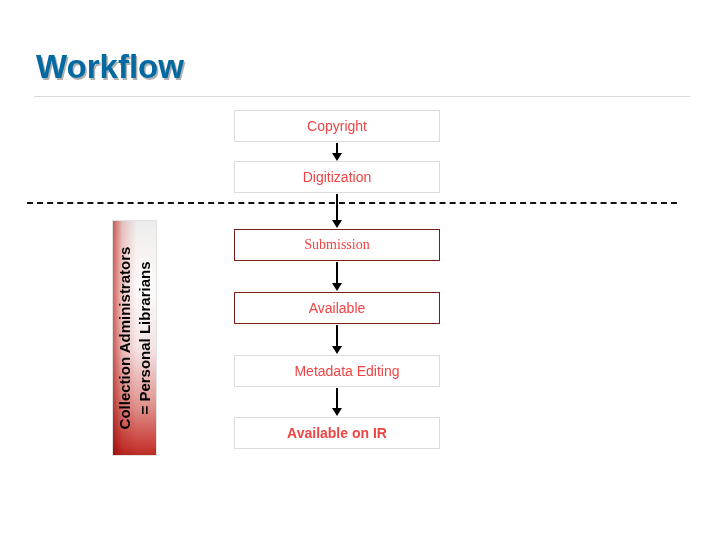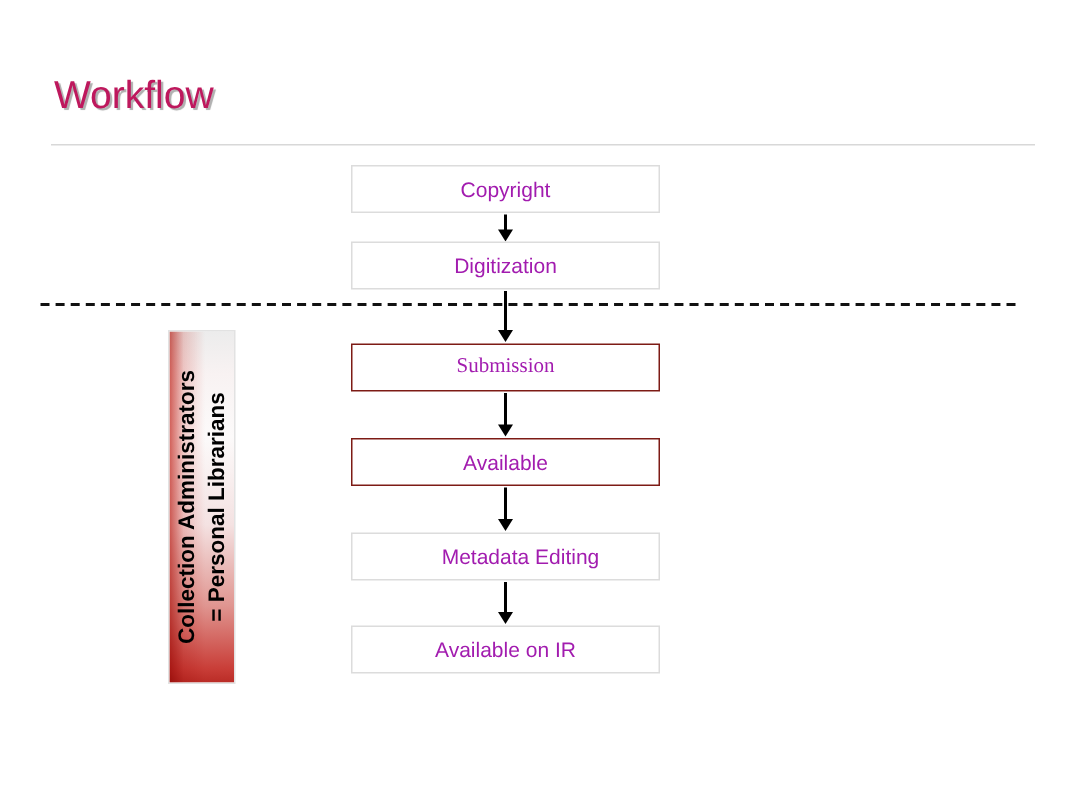--- a/index.html
+++ b/index.html
@@ -14,23 +14,23 @@
     overflow: hidden;
     font-family: "Liberation Sans", sans-serif;
     -webkit-font-smoothing: none;
   }
 
   
   #slide-title {
     position: absolute;
     left: 36px;
     top: 48px;
-    font-size: 26px;
-    font-weight: 400;
-    color: #be185d;
+    font-size: 33px;
+    font-weight: 700;
+    color: #0369a1;
     letter-spacing: 0px;
     text-shadow: 1.5px 1.5px 0.5px rgba(150,150,150,0.75);
     white-space: nowrap;
   }
   #title-rule {
     position: absolute;
     left: 34px;
     top: 96px;
     width: 656px;
     height: 1px;
@@ -92,21 +92,21 @@
     position: absolute;
     left: 234px;
     width: 206px;
     height: 32px;
     box-sizing: border-box;
     background: #ffffff;
     display: flex;
     align-items: center;
     justify-content: center;
     font-size: 14px;
-    color: #a21caf;
+    color: #ef4444;
     white-space: nowrap;
   }
   .flow-box.grey { border: 1px solid #dcdcdc; }
   .flow-box.red  { border: 1px solid #7d1b15; }
 
   
   .connector {
     position: absolute;
     left: 336px;
     width: 2px;
@@ -163,15 +163,15 @@
 </div>
 
 <div class="connector" style="top:325px; height:22px;"></div>
 
 <div class="flow-box grey" style="top:355px;padding-left:20px;">
   <span>Metadata Editing</span>
 </div>
 
 <div class="connector" style="top:388px; height:21px;"></div>
 
-<div class="flow-box grey" style="top:417px;">
+<div class="flow-box grey" style="top:417px;font-weight:bold;">
   <span>Available on IR</span>
 </div>
 
 </body></html>

